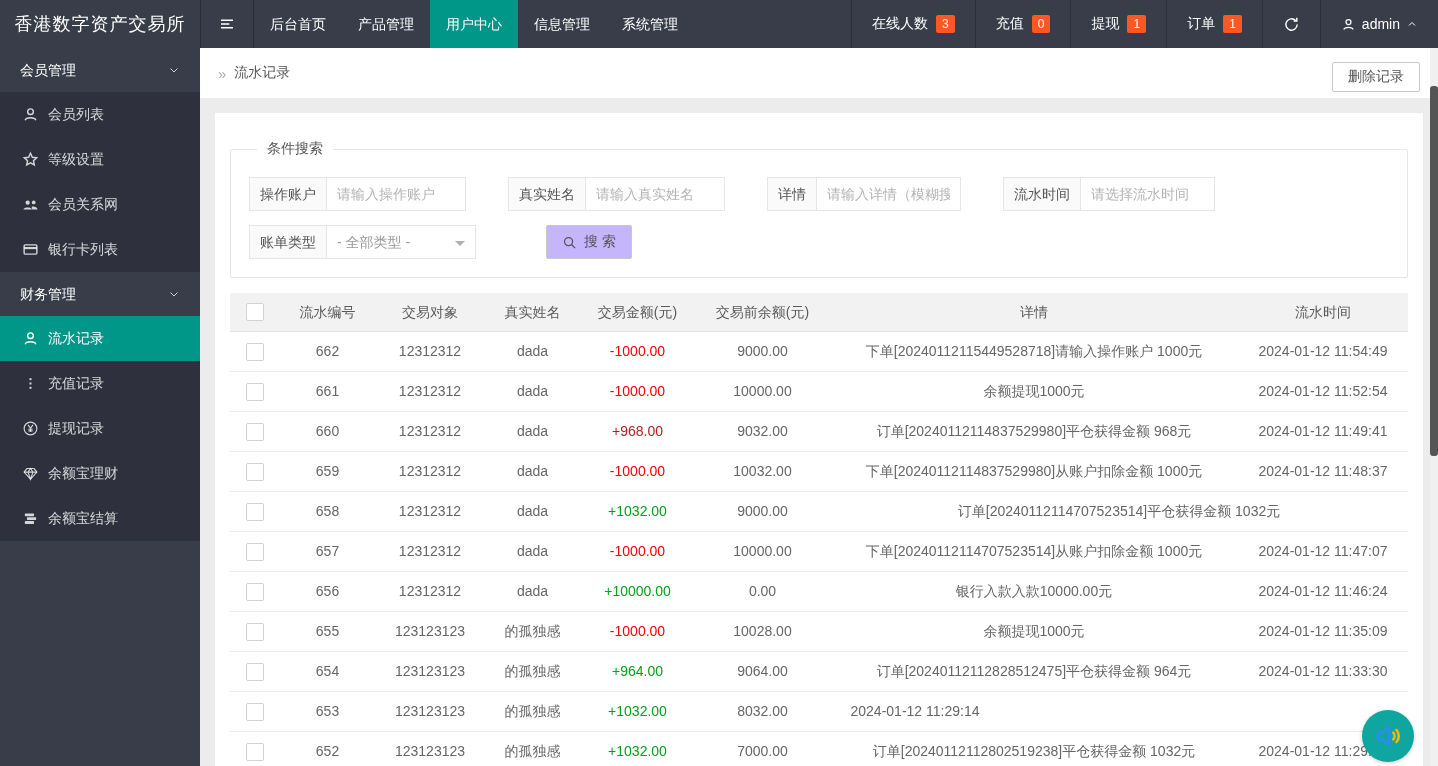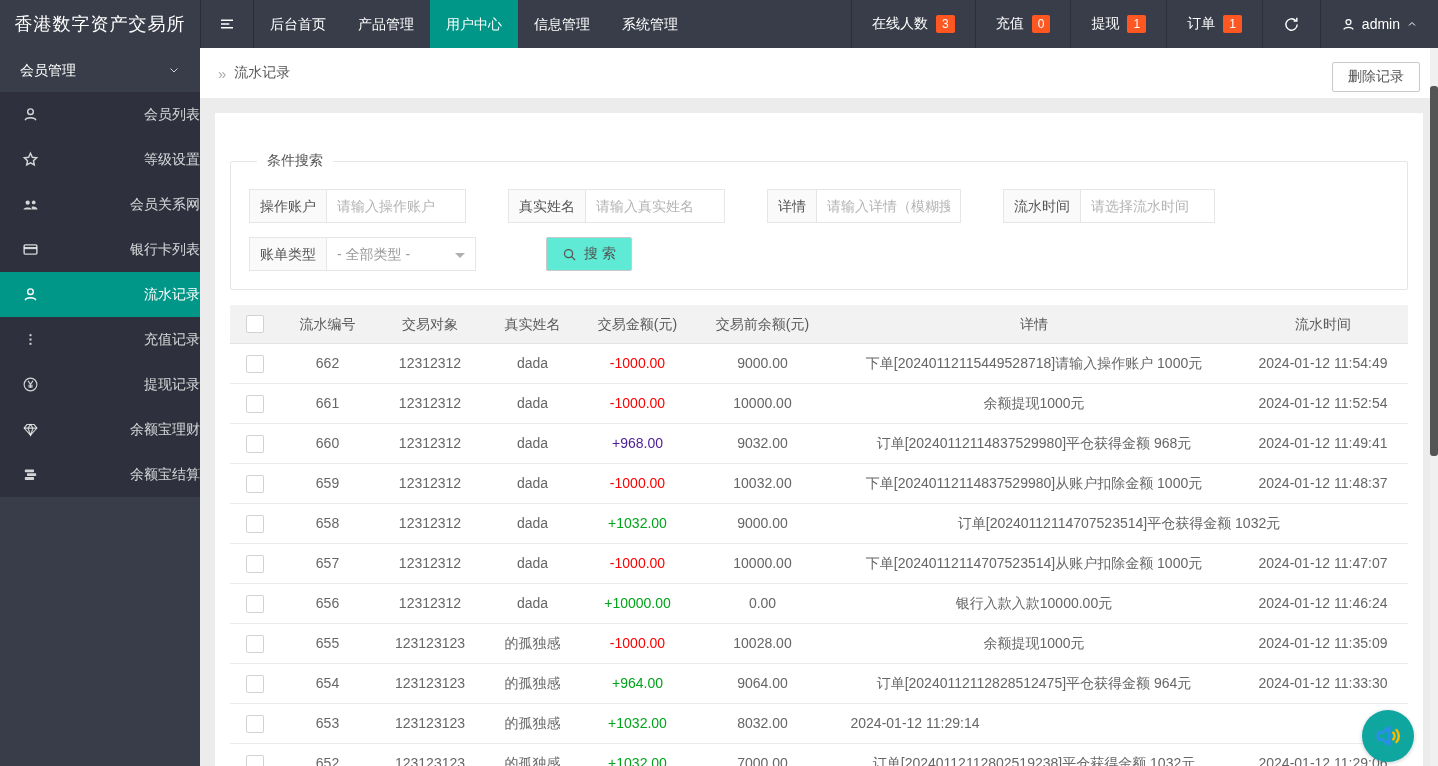--- a/index.html
+++ b/index.html
@@ -20,45 +20,45 @@
   .badge { display:inline-block; margin-left:8px; min-width:12px; padding:0 6px; height:18px; line-height:18px; border-radius:2px; background:#FF5722; color:#fff; font-size:12px; text-align:center; }
   .hitem.refresh svg { width:17px; height:17px; }
   .hitem.user svg.person { width:15px; height:15px; margin-right:6px; }
   .hitem.user svg.chev { width:12px; height:12px; margin-left:6px; }
 
   
   .sidebar { position:absolute; top:48px; left:0; width:200px; bottom:0; background:#393D49; z-index:40; }
   .side-section-title { height:44px; line-height:44px; padding:0 20px; color:#fff; font-size:14px; position:relative; cursor:pointer; }
   .side-section-title svg { width:12px; height:12px; position:absolute; right:20px; top:16px; color:rgba(255,255,255,.7); }
   .side-children { background:#2E313D; }
-  .side-item { height:45px; display:flex; align-items:center; padding-left:22px; color:rgba(255,255,255,.8); font-size:14px; cursor:pointer;justify-content:space-between; }
+  .side-item { height:45px; display:flex; align-items:center; padding-left:22px; color:rgba(255,255,255,.8); font-size:14px; cursor:pointer; }
   .side-item.active { background:#009688; color:#fff; }
   .side-item .icon { width:17px; height:17px; margin-right:9px; display:inline-flex; }
   .side-item .icon svg { width:100%; height:100%; }
 
   
   .main { position:absolute; top:48px; left:200px; width:1238px; bottom:0; }
   .crumb-bar { height:50px; background:#fff; position:relative; display:flex; align-items:center; padding:0 18px; }
   .crumb-sep { color:#aaa; font-size:15px; margin-right:8px; }
   .crumb-title { color:#555; font-size:14px; }
   .btn-plain { position:absolute; right:18px; top:14px; height:30px; padding:0 15px; background:#fff; border:1px solid #C9C9C9; border-radius:2px; color:#555; font-size:14px; font-family:inherit; cursor:pointer; }
   .body-area { padding:15px; background:#ececec; }
   .card { background:#fff; padding:15px; min-height:680px; }
 
   
-  fieldset.search-fieldset { border:1px solid #e6e6e6; border-radius:2px; padding:5px 18px 18px; margin-top:24px; }
+  fieldset.search-fieldset { border:1px solid #e6e6e6; border-radius:2px; padding:5px 18px 18px; margin-top:12px; }
   fieldset.search-fieldset legend { margin-left:8px; padding:0 10px; color:#555; font-size:14px; }
   .form-row { display:flex; align-items:flex-end; margin-top:14px; flex-wrap:nowrap; }
   .igroup { display:inline-flex; margin-right:42px; }
   .ilabel { height:34px; line-height:32px; padding:0 10px; background:#FAFAFA; border:1px solid #e6e6e6; color:#555; font-size:14px; white-space:nowrap; }
   .itext { height:34px; border:1px solid #e6e6e6; margin-left:-1px; padding:0 10px; font-size:14px; color:#555; outline:none; font-family:inherit; }
   .itext::placeholder { color:#b4b4b4; }
   .iselect { height:34px; width:150px; border:1px solid #e6e6e6; margin-left:-1px; padding:0 26px 0 10px; line-height:32px; color:#999; font-size:14px; position:relative; cursor:pointer; background:#fff; }
   .iselect .caret { position:absolute; right:10px; top:15px; width:0; height:0; border:5px solid transparent; border-top-color:#b0b0b0; }
-  .btn-search { display:inline-flex; align-items:center; gap:7px; height:34px; padding:0 15px; margin-left:28px; background:#5eead4; border:1px solid #C9C9C9; border-radius:2px; color:#555; font-size:14px; font-family:inherit; cursor:pointer; }
+  .btn-search { display:inline-flex; align-items:center; gap:7px; height:34px; padding:0 15px; margin-left:28px; background:#c4b5fd; border:1px solid #C9C9C9; border-radius:2px; color:#555; font-size:14px; font-family:inherit; cursor:pointer; }
   .btn-search svg { width:15px; height:15px; }
 
   
   .table { margin-top:15px; width:100%; }
   .trow { display:flex; align-items:center; border-bottom:1px solid #ebebeb; }
   .thead .trow { background:#f2f2f2; border-bottom:1px solid #e2e2e2; }
   .cell { text-align:center; padding:0 4px; font-size:14px; color:#666; overflow:hidden; white-space:nowrap; }
   .thead .cell { color:#5a5a5a; height:38px; line-height:38px; }
   .tbody .cell { height:39px; line-height:39px; }
   .col-cb { flex:0 0 50px; display:flex; align-items:center; justify-content:center; }
@@ -170,20 +170,23 @@
       <div class="side-item">
         <span class="icon">
           <svg viewBox="0 0 24 24" fill="none" stroke="currentColor" stroke-width="2">
             <rect x="3" y="5.5" width="18" height="13" rx="1.5"></rect>
             <line x1="3" y1="10" x2="21" y2="10" stroke-width="3"></line>
           </svg>
         </span>
         <span>银行卡列表</span>
       </div>
     </div>
+    <div class="side-section-title"><span>财务管理</span><svg viewBox="0 0 24 24" fill="none" stroke="currentColor" stroke-width="2" style="width:12px;height:12px;position:absolute;right:20px;top:16px;color:rgba(255,255,255,.75)">
+        <polyline points="5,9 12,16 19,9"></polyline>
+      </svg></div>
     <div class="side-children">
       <div class="side-item active">
         <span class="icon">
           <svg viewBox="0 0 24 24" fill="none" stroke="currentColor" stroke-width="2">
             <circle cx="12" cy="8" r="4"></circle>
             <path d="M4.5 20c1.5-4.5 13.5-4.5 15 0"></path>
           </svg>
         </span>
         <span>流水记录</span>
       </div>
@@ -313,21 +316,21 @@
               <div class="cell col-detail">余额提现1000元</div>
               <div class="cell col-time">2024-01-12 11:52:54</div>
             </div>
             <div class="trow">
               <div class="cell col-cb">
                 <div class="checkbox"></div>
               </div>
               <div class="cell col-id">660</div>
               <div class="cell col-target">12312312</div>
               <div class="cell col-name">dada</div>
-              <div class="cell col-amount" style="color: #4c1d95;">+968.00</div>
+              <div class="cell col-amount" style="color: #b91c1c;">+968.00</div>
               <div class="cell col-balance">9032.00</div>
               <div class="cell col-detail">订单[20240112114837529980]平仓获得金额 968元</div>
               <div class="cell col-time">2024-01-12 11:49:41</div>
             </div>
             <div class="trow">
               <div class="cell col-cb">
                 <div class="checkbox"></div>
               </div>
               <div class="cell col-id">659</div>
               <div class="cell col-target">12312312</div>

